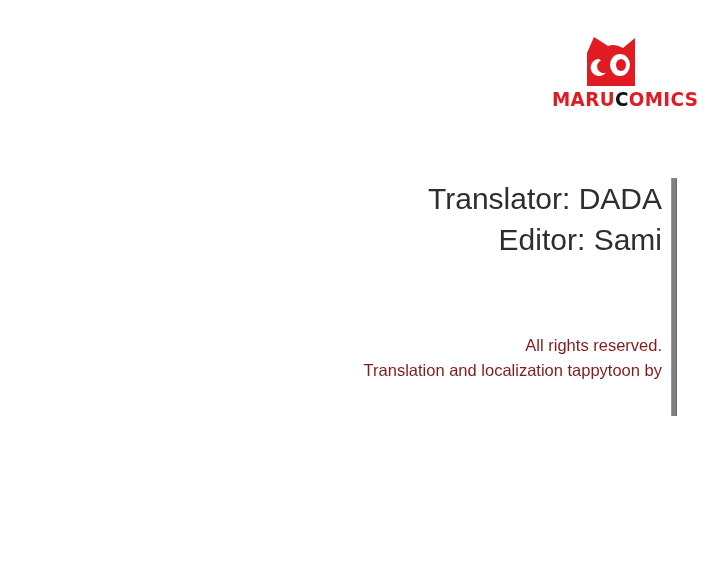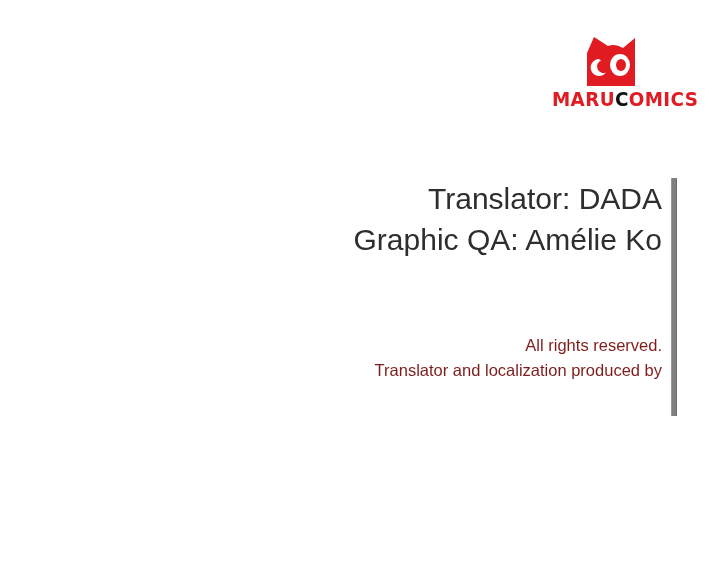--- a/index.html
+++ b/index.html
@@ -153,24 +153,24 @@
         <ellipse cx="74" cy="58" rx="10" ry="12" fill="#E11B22"></ellipse>
       </svg>
     </div>
     <div class="publisher-wordmark">
       <span class="wm-red">MARU</span><span class="wm-black">C</span><span class="wm-red">OMICS</span>
     </div>
   </div>
 
   <div class="credits">
     <div class="credit-line">Translator: DADA</div>
-    <div class="credit-line">Graphic QA: Amélie Ko</div>
+    <div class="credit-line">Editor: Sami</div>
   </div>
 
   <div class="rights">
     <div class="rights-line">All rights reserved.</div>
-    <div class="rights-line">Translator and localization produced by</div>
+    <div class="rights-line">Translation and localization tappytoon by</div>
   </div>
 
   <div class="vertical-rule"></div>
 
 
 </div>
 
 </body></html>

